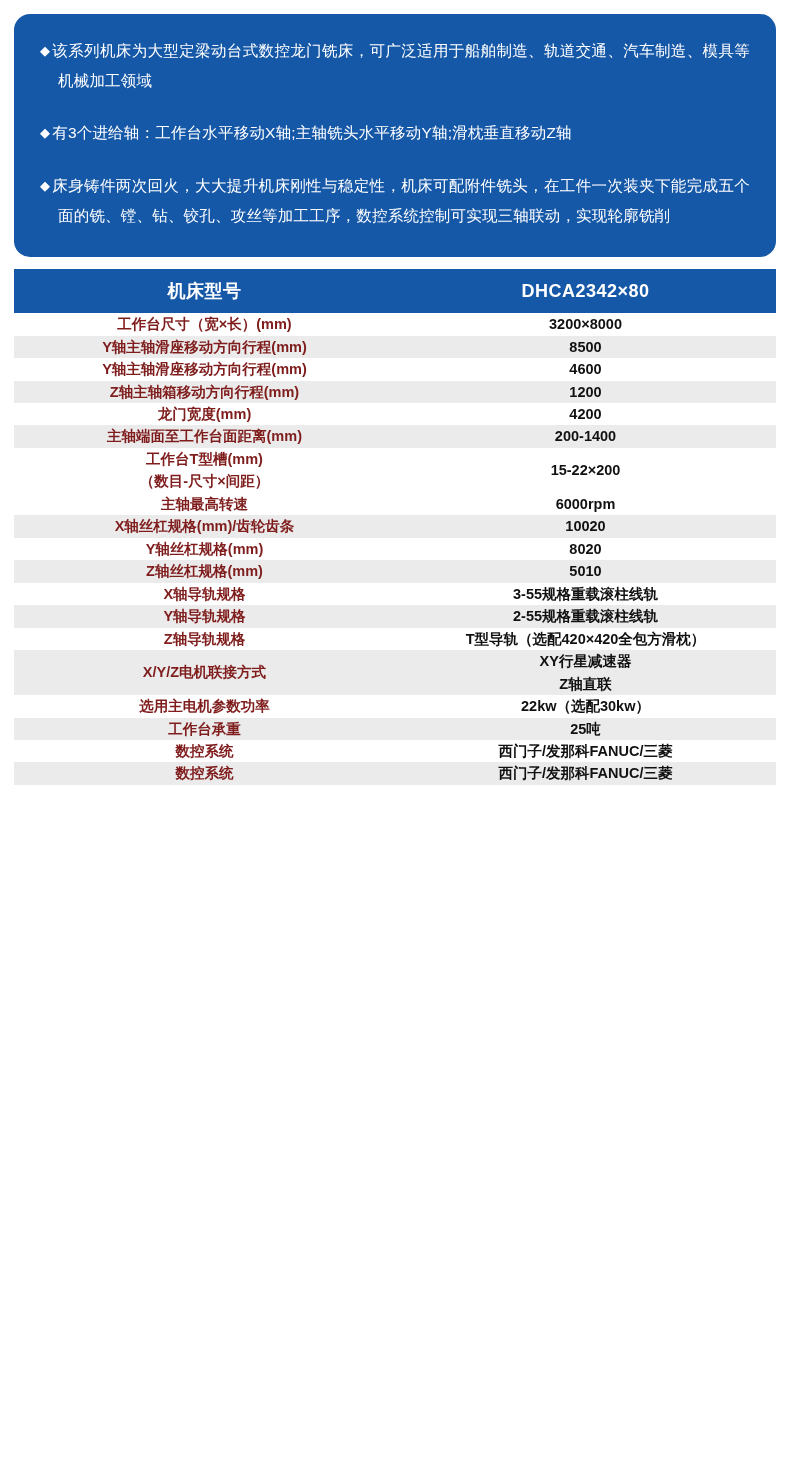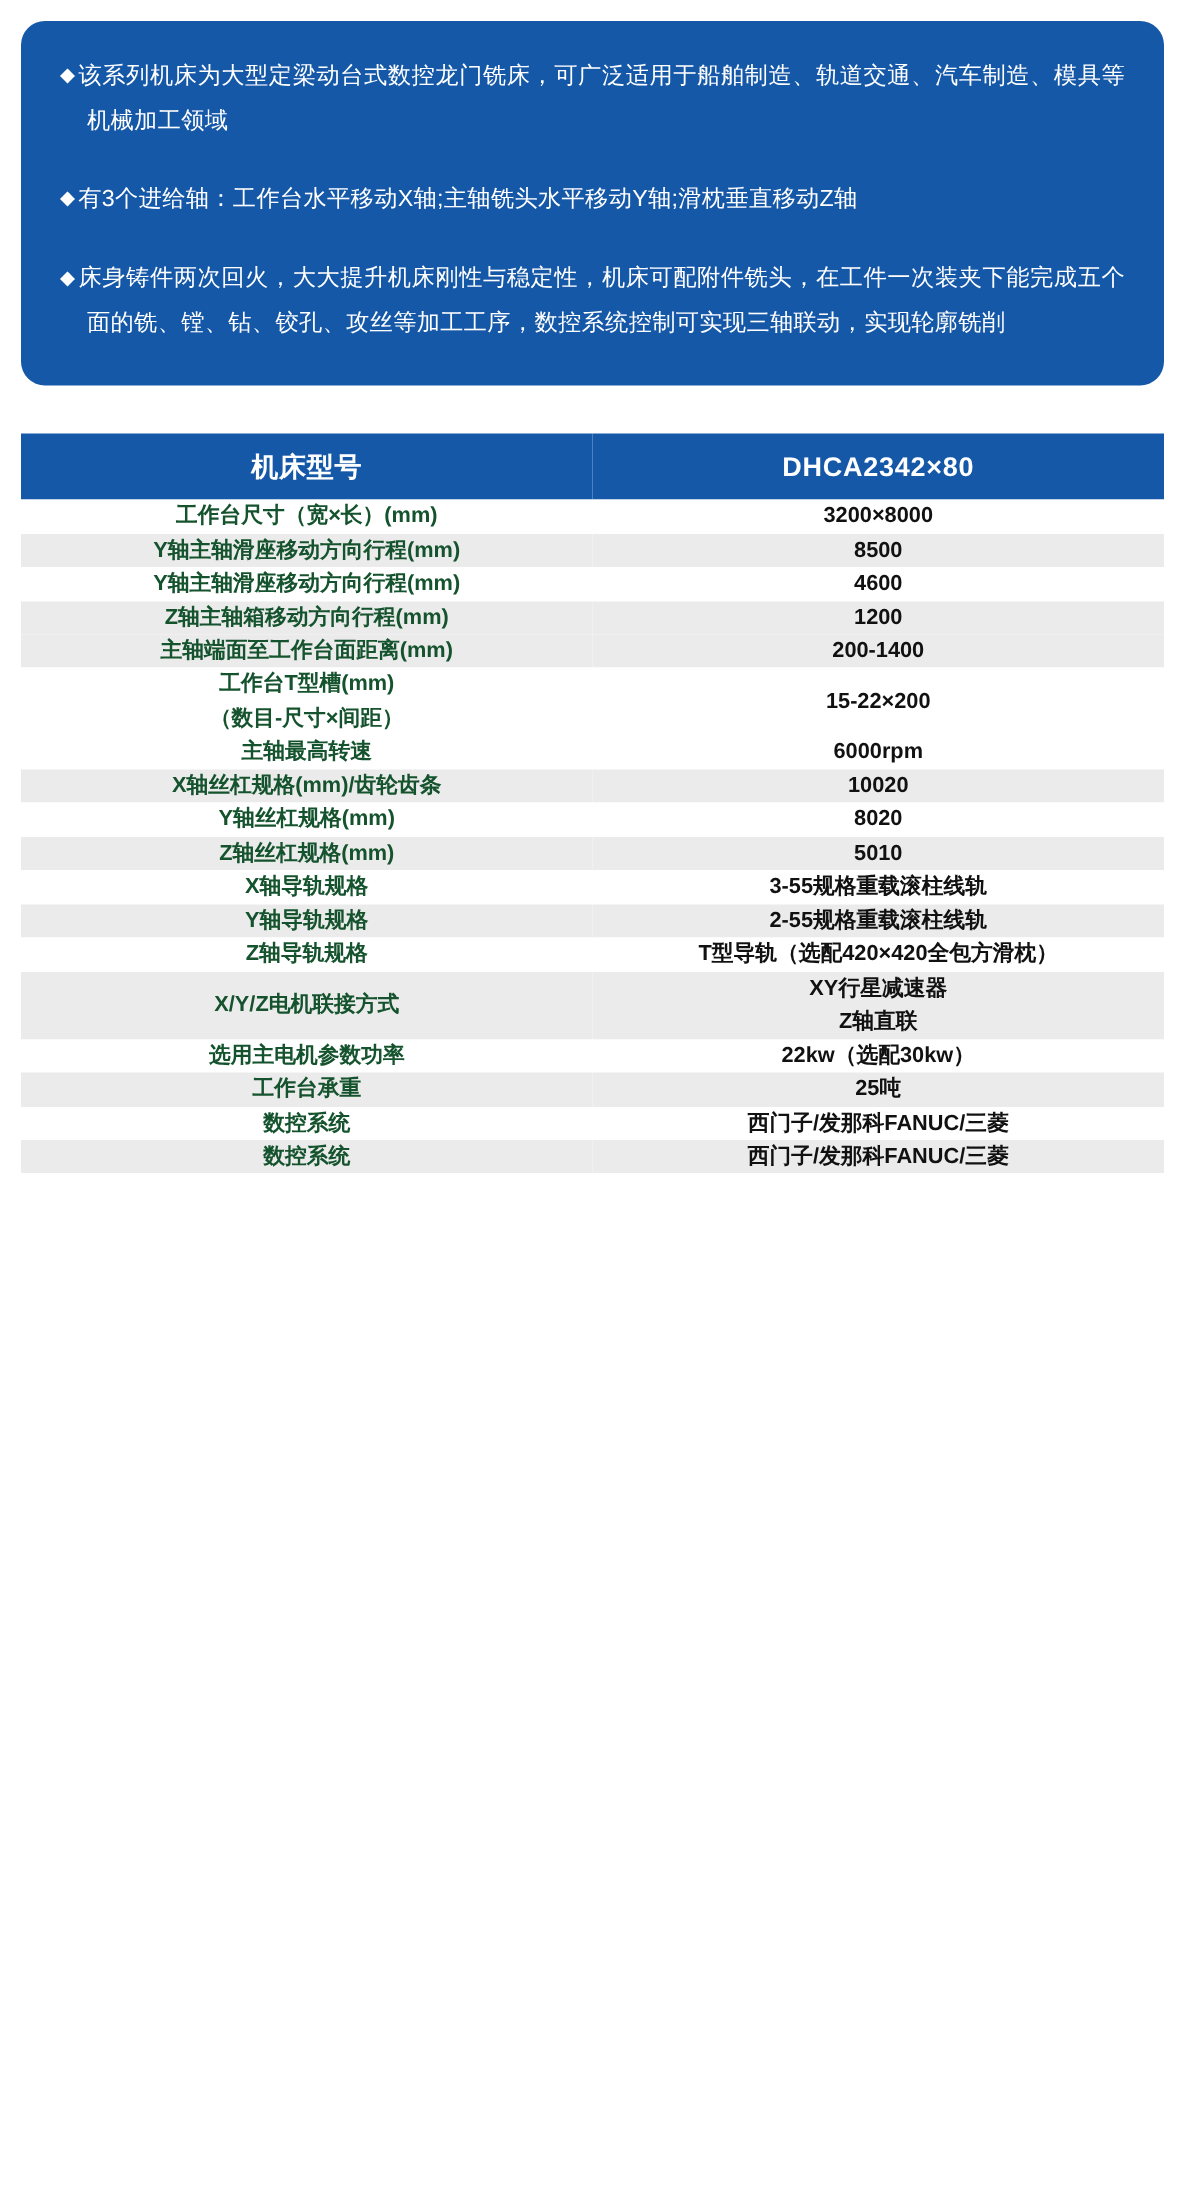--- a/index.html
+++ b/index.html
@@ -46,21 +46,21 @@
   }
   .intro .hang {
     display: block;
     padding-left: 18px;
     text-indent: -18px;
   }
 
   
   .spec-table {
     width: 762px;
-    margin-top: 32px;
+    margin-top: 12px;
     border-collapse: collapse;
     table-layout: fixed;
   }
   .spec-table th, .spec-table td {
     padding: 0;
     margin: 0;
   }
   .spec-table col.c1 { width: 50%; }
   .spec-table col.c2 { width: 50%; }
 
@@ -73,21 +73,21 @@
     height: 44px;
     vertical-align: middle;
     letter-spacing: 0.5px;
   }
 
   .row-label {
     text-align: center;
     vertical-align: middle;
     font-size: 14.5px;
     font-weight: bold;
-    color: #14532d;
+    color: #7f1d1d;
     line-height: 1.55;
     padding: 9px 6px;
   }
   .row-value {
     text-align: center;
     vertical-align: middle;
     font-size: 14.5px;
     font-weight: bold;
     color: #111111;
     line-height: 1.55;
@@ -138,20 +138,24 @@
           <td class="row-value">8500</td>
         </tr>
         <tr class="plain">
           <td class="row-label">Y轴主轴滑座移动方向行程(mm)</td>
           <td class="row-value">4600</td>
         </tr>
         <tr class="alt">
           <td class="row-label">Z轴主轴箱移动方向行程(mm)</td>
           <td class="row-value">1200</td>
         </tr>
+        <tr class="plain">
+          <td class="row-label">龙门宽度(mm)</td>
+          <td class="row-value">4200</td>
+        </tr>
         <tr class="alt">
           <td class="row-label">主轴端面至工作台面距离(mm)</td>
           <td class="row-value">200-1400</td>
         </tr>
         <tr class="plain">
           <td class="row-label">工作台T型槽(mm)<br>（数目-尺寸×间距）</td>
           <td class="row-value">15-22×200</td>
         </tr>
         <tr class="plain">
           <td class="row-label">主轴最高转速</td>

